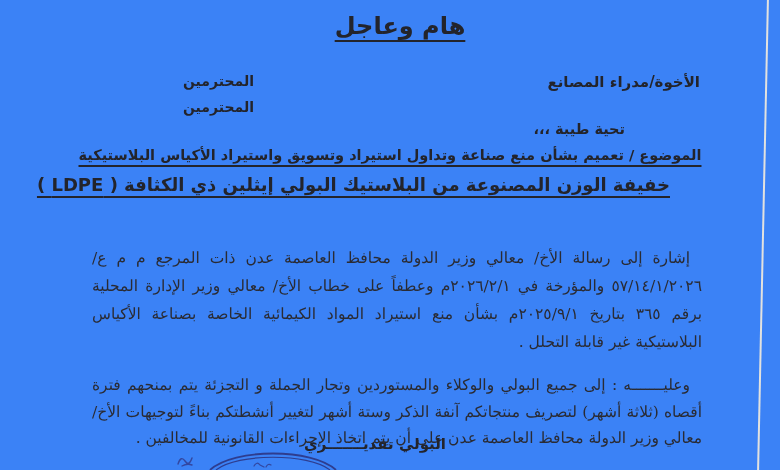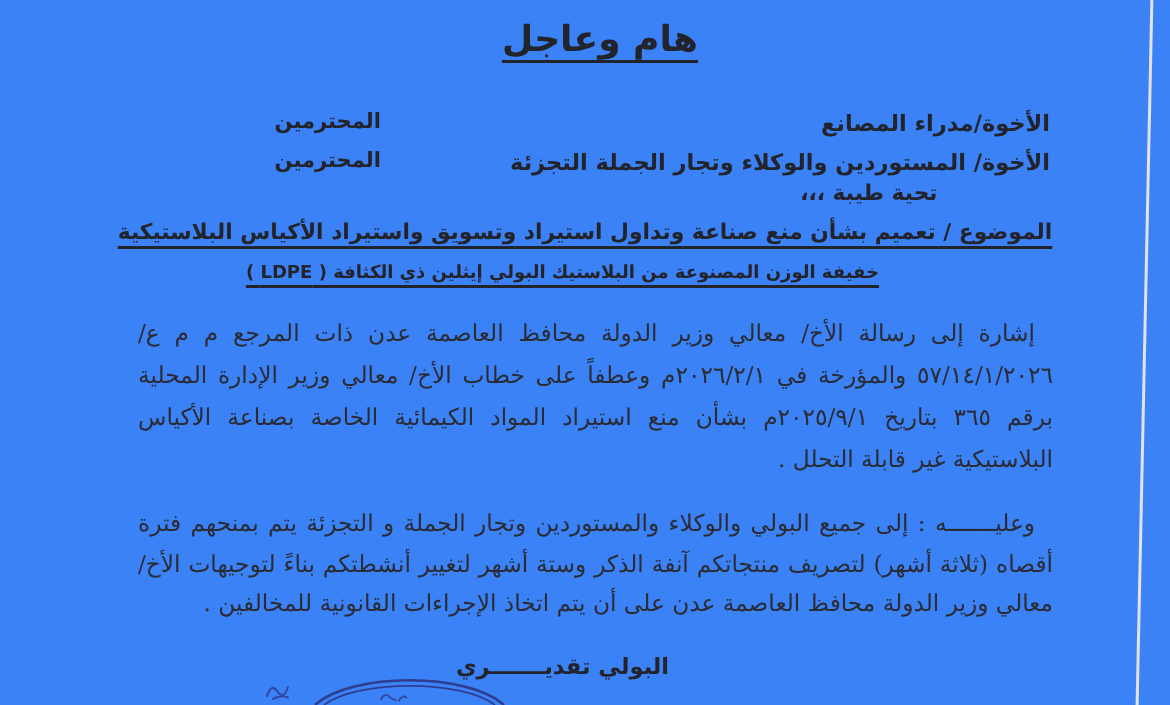--- a/index.html
+++ b/index.html
@@ -32,30 +32,31 @@
     position:absolute;top:121px;right:155px;
     font-weight:700;font-size:14.5px;white-space:nowrap;
   }
   .subject1{
     position:absolute;top:147px;left:8px;right:8px;
     text-align:center;font-weight:700;font-size:14.5px;white-space:nowrap;
     text-decoration:underline;text-underline-offset:5px;text-decoration-thickness:1.5px;
   }
   .subject2{
     position:absolute;top:174px;left:80px;right:110px;
-    text-align:center;font-weight:700;font-size:12px;white-space:nowrap;
+    text-align:center;font-weight:700;font-size:18px;white-space:nowrap;
     text-decoration:underline;text-underline-offset:5px;text-decoration-thickness:1.5px;
   }
   .body-par{
     position:absolute;right:78px;width:610px;
     font-family:"DejaVu Serif", serif;
     font-size:15.5px;color:#2a2b33;
     text-align:justify;text-align-last:right;
     text-indent:12px;
     line-height:28px;
+    margin-top:36px;
   }
   .par1{top:208px;}
   .par2{top:336px;line-height:26.5px;}
   .closing{
     position:absolute;top:435px;right:334px;
     font-weight:700;font-size:15px;white-space:nowrap;
   }
   .stamp-wrap{position:absolute;left:168px;top:446px;width:180px;height:24px;}
   .stamp-wrap svg{display:block;}
 </style>
@@ -67,21 +68,20 @@
   <div class="scan-line"></div>
 
   <div class="title">هام وعاجل</div>
 
   <div class="addr-row row1">
     <span class="addr-to">الأخوة/مدراء المصانع</span>
     <span class="addr-hon">المحترمين</span>
   </div>
 
   <div class="addr-row row2">
-    <span class="addr-to">الأخوة/ المستوردين والوكلاء وتجار الجملة التجزئة</span>
     <span class="addr-hon">المحترمين</span>
   </div>
 
   <div class="greeting">تحية طيبة ،،،</div>
 
   <div class="subject1">الموضوع / تعميم بشأن منع صناعة وتداول استيراد وتسويق واستيراد الأكياس البلاستيكية</div>
   <div class="subject2">خفيفة الوزن المصنوعة من البلاستيك البولي إيثلين ذي الكثافة ( LDPE )</div>
 
   <div class="body-par par1">إشارة إلى رسالة الأخ/ معالي وزير الدولة محافظ العاصمة عدن ذات المرجع م م ع/٥٧/١٤/١/٢٠٢٦ والمؤرخة في ٢٠٢٦/٢/١م وعطفاً على خطاب الأخ/ معالي وزير الإدارة المحلية برقم ٣٦٥ بتاريخ ٢٠٢٥/٩/١م بشأن منع استيراد المواد الكيمائية الخاصة بصناعة الأكياس البلاستيكية غير قابلة التحلل .</div>
   <div class="body-par par2">وعليـــــــه : إلى جميع البولي والوكلاء والمستوردين وتجار الجملة و التجزئة يتم بمنحهم فترة أقصاه (ثلاثة أشهر) لتصريف منتجاتكم آنفة الذكر وستة أشهر لتغيير أنشطتكم بناءً لتوجيهات الأخ/ معالي وزير الدولة محافظ العاصمة عدن على أن يتم اتخاذ الإجراءات القانونية للمخالفين .</div>

